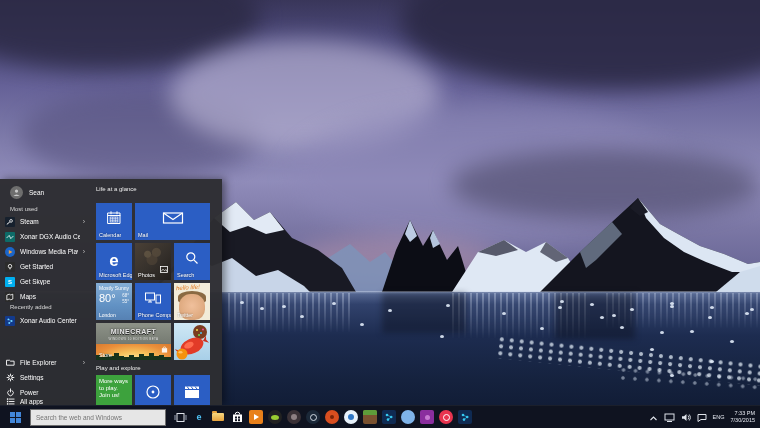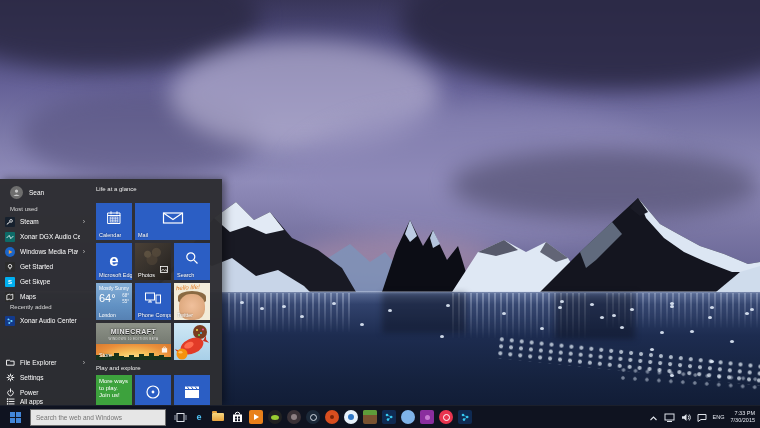--- a/index.html
+++ b/index.html
@@ -321,21 +321,21 @@
     <div class="tile">
       <span class="cicon"><svg width="15" height="15" viewBox="0 0 15 15">
             <circle cx="6.3" cy="6.3" r="4" fill="none" stroke="#fff" stroke-width="1.2"></circle>
             <path d="M9.3,9.3 L13,13" stroke="#fff" stroke-width="1.2"></path>
           </svg></span>
       <span class="tlbl">Search</span>
     </div>
 
     <div class="tile weather">
       <span class="w-cond">Mostly Sunny</span>
-      <span class="w-temp">64°</span>
+      <span class="w-temp">80°</span>
       <span class="w-hl">
         <span>68°</span><br>
         <span>55°</span>
       </span>
       <span class="w-city">London</span>
     </div>
     <div class="tile">
       <span class="cicon"><svg width="17" height="14" viewBox="0 0 17 14">
             <rect x="1" y="2" width="9" height="7" fill="none" stroke="#fff" stroke-width="1"></rect>
             <path d="M3.5,11 H7.5 M5.5,9 V11" stroke="#fff" stroke-width="1"></path>

